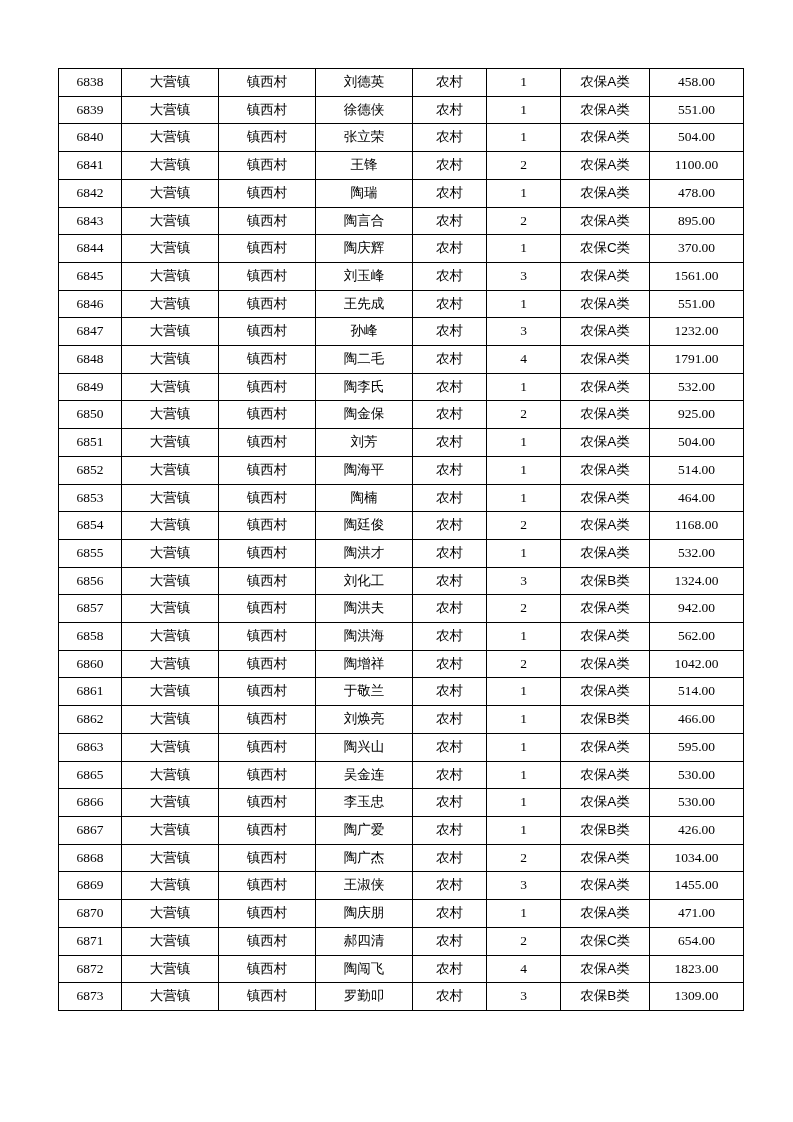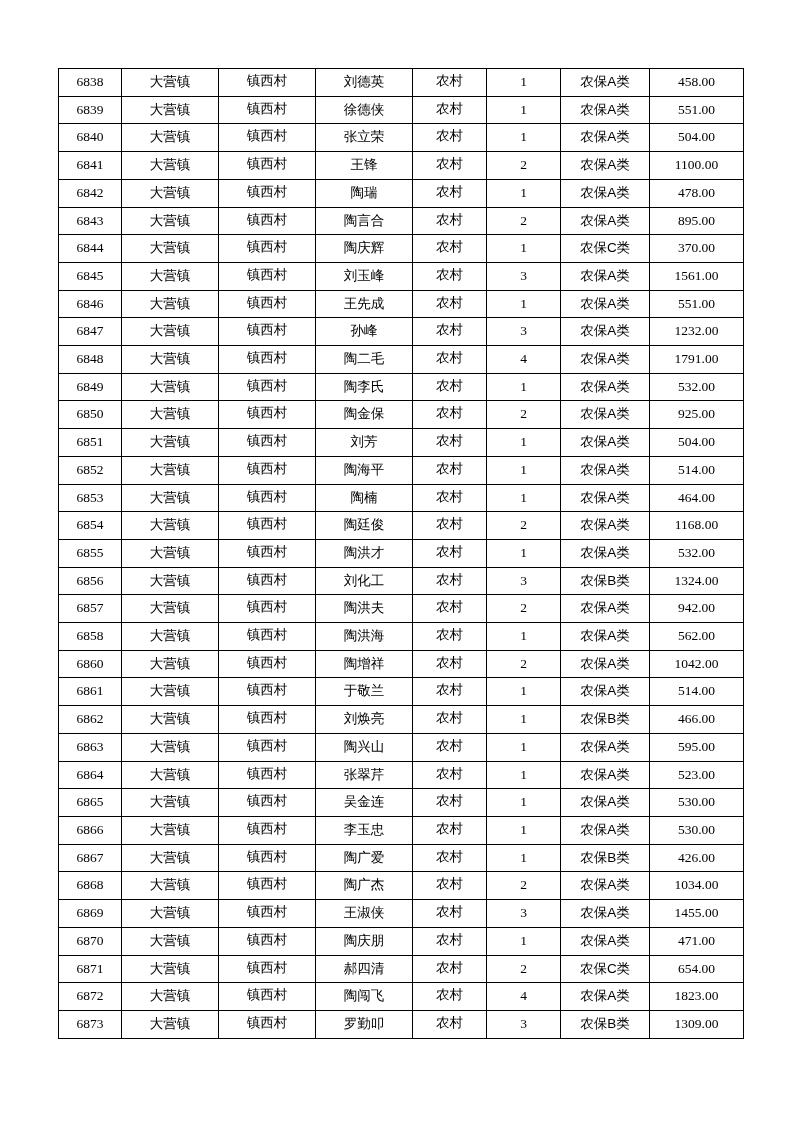--- a/index.html
+++ b/index.html
@@ -32,23 +32,23 @@
     line-height: 26.7px;
     padding: 0;
     text-align: center;
     vertical-align: middle;
     font-size: 13.5px;
     white-space: nowrap;
     overflow: hidden;
   }
   td.c-id      { width: 62px;  font-family: "Liberation Serif", serif; }
   td.c-town    { width: 96px;  font-family: "Liberation Sans", sans-serif; font-size: 13.5px; }
-  td.c-village { width: 96px;  font-family: Liberation Mono, monospace; font-size: 13.5px; }
+  td.c-village { width: 96px;  font-family: Liberation Serif, serif; font-size: 13.5px; }
   td.c-name    { width: 96px;  font-family: Liberation Serif, serif; font-size: 13.5px; }
-  td.c-type    { width: 73px;  font-family: Liberation Mono, monospace; font-size: 13.5px; }
+  td.c-type    { width: 73px;  font-family: Liberation Sans, sans-serif; font-size: 13.5px; }
   td.c-count   { width: 73px; }
   td.c-cat     { width: 88px;  font-family: "Liberation Sans", sans-serif; font-size: 12.5px; margin-left: 7px; }
   td.c-amount  { width: 93px;  font-family: "Liberation Serif", serif; }
 </style>
 </head>
 <body>
 
 <div class="page">
   <table class="data-table">
     <tbody>
@@ -296,30 +296,20 @@
           <td class="c-id">6863</td>
           <td class="c-town">大营镇</td>
           <td class="c-village">镇西村</td>
           <td class="c-name">陶兴山</td>
           <td class="c-type">农村</td>
           <td class="c-count">1</td>
           <td class="c-cat">农保A类</td>
           <td class="c-amount">595.00</td>
         </tr>
         <tr>
-          <td class="c-id">6864</td>
-          <td class="c-town">大营镇</td>
-          <td class="c-village">镇西村</td>
-          <td class="c-name">张翠芹</td>
-          <td class="c-type">农村</td>
-          <td class="c-count">1</td>
-          <td class="c-cat">农保A类</td>
-          <td class="c-amount">523.00</td>
-        </tr>
-        <tr>
           <td class="c-id">6865</td>
           <td class="c-town">大营镇</td>
           <td class="c-village">镇西村</td>
           <td class="c-name">吴金连</td>
           <td class="c-type">农村</td>
           <td class="c-count">1</td>
           <td class="c-cat">农保A类</td>
           <td class="c-amount">530.00</td>
         </tr>
         <tr>

